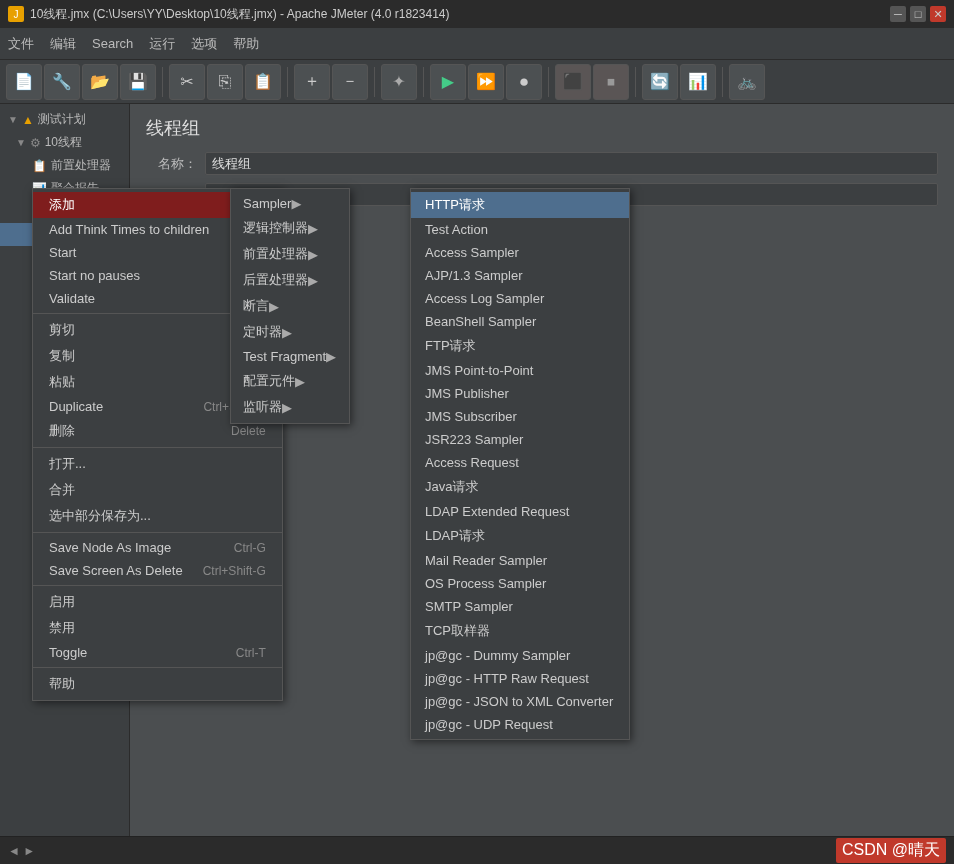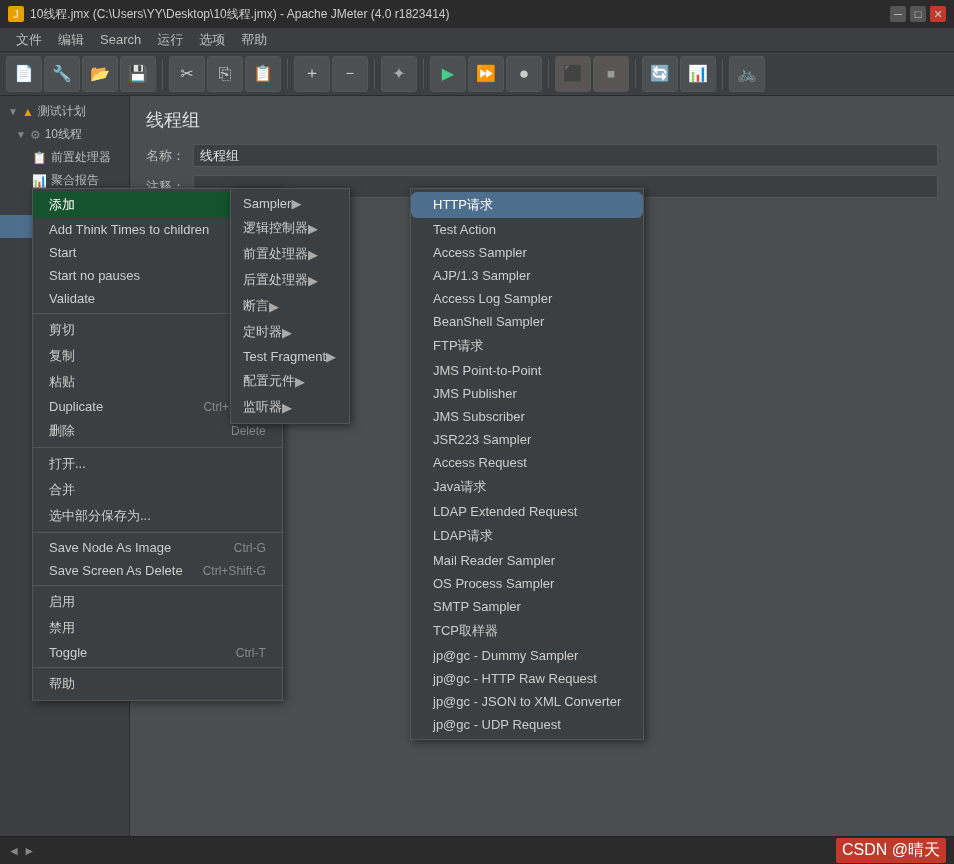--- a/index.html
+++ b/index.html
@@ -44,24 +44,24 @@
       font-size: 11px;
       cursor: pointer;
       display: flex; align-items: center; justify-content: center;
       border-radius: 2px;
     }
     .titlebar-btn.close { background: #c0392b; }
 
     
     .menubar {
       background: #3c3f41;
-      height: 24px;
-      display: flex;
-      align-items: center;
-      padding: 0 8px;
+      height: 32px;
+      display: flex;
+      align-items: center;
+      padding: 0 0;
       border-bottom: 1px solid #2b2b2b;
     }
     .menubar-item {
       padding: 2px 8px;
       cursor: pointer;
       color: #bbb;
       font-size: 13px;
       border-radius: 2px;
     }
 
@@ -134,20 +134,21 @@
     .form-row {
       display: flex;
       align-items: center;
       margin-bottom: 8px;
       gap: 8px;
     }
     .form-label {
       color: #bbb;
       font-size: 13px;
       min-width: 36px;
+      margin-left: 12px;
     }
     .form-input {
       flex: 1;
       background: #3c3f41;
       border: 1px solid #555;
       color: #ddd;
       padding: 3px 6px;
       font-size: 13px;
       border-radius: 2px;
     }
@@ -216,21 +217,21 @@
     .ctx-item {
       padding: 4px 16px;
       cursor: pointer;
       color: #ccc;
       display: flex;
       align-items: center;
       justify-content: space-between;
       font-size: 13px;
       white-space: nowrap;
     }
-    .ctx-item.highlighted { background: #14532d; color: #fff; }
+    .ctx-item.highlighted { background: #7f1d1d; color: #fff; }
     .ctx-item .shortcut { color: #888; font-size: 12px; margin-left: 20px; }
     .ctx-item .arrow { color: #aaa; }
     .ctx-sep {
       height: 1px;
       background: #555;
       margin: 3px 0;
     }
 
     
     .sampler-menu {
@@ -262,26 +263,25 @@
       top: 188px;
       left: 410px;
       background: #3c3f41;
       border: 1px solid #555;
       box-shadow: 2px 2px 8px rgba(0,0,0,0.5);
       min-width: 220px;
       z-index: 102;
       padding: 3px 0;
     }
     .samp-item {
-      padding: 4px 22px;
+      padding: 4px 14px;
       cursor: pointer;
       color: #ccc;
       font-size: 13px;
       white-space: nowrap;
-      border-radius: 6px;
     }
     .samp-item.highlighted { background: #4e6e8e; color: #fff; }
   </style>
 </head>
 <body>
 
 <div class="titlebar">
   <div class="titlebar-icon">J</div>
   <span class="titlebar-title">10线程.jmx (C:\Users\YY\Desktop\10线程.jmx) - Apache JMeter (4.0 r1823414)</span>
   <div class="titlebar-controls">

